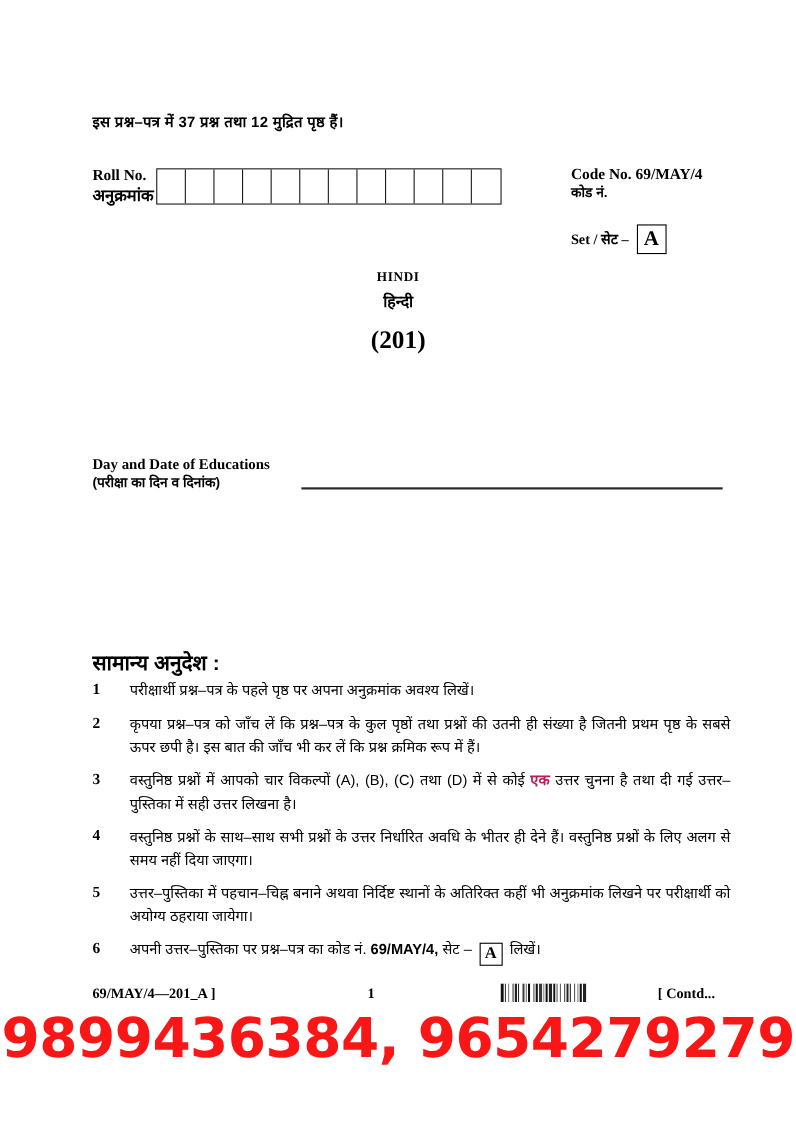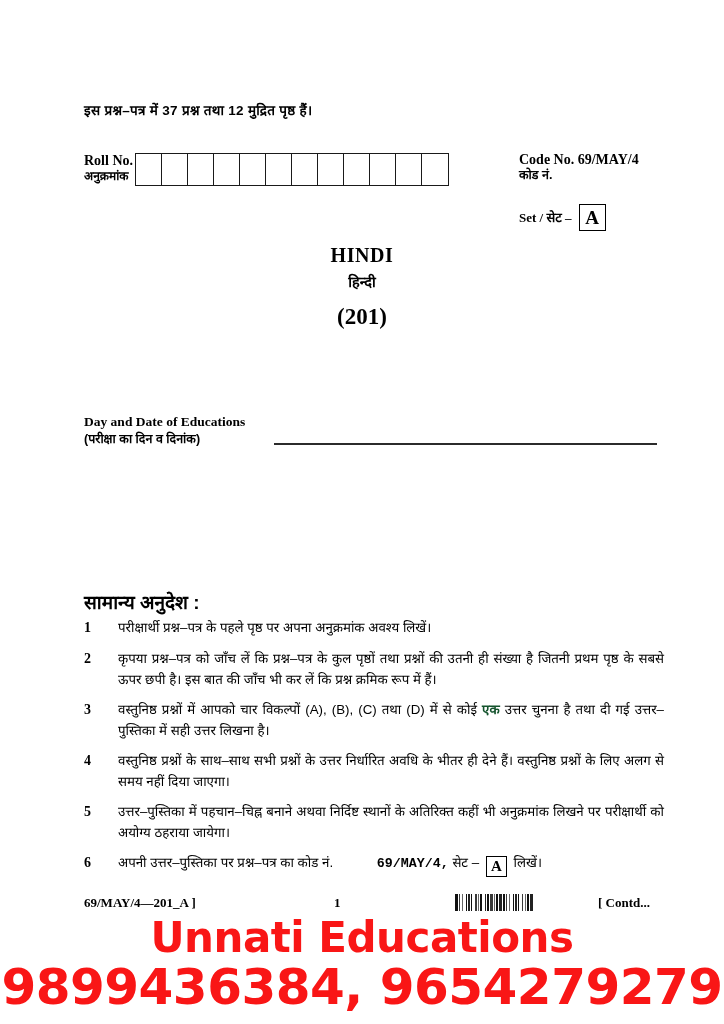--- a/index.html
+++ b/index.html
@@ -46,23 +46,23 @@
     line-height: 1.18;
     padding-top: 1px;
   }
   .rollno-en {
     font-size: 14px;
     font-weight: bold;
     font-family: "Liberation Serif", "DejaVu Serif", serif;
     white-space: nowrap;
   }
   .rollno-hi {
-    font-size: 12px;
-    font-weight: bold;
-    font-family: Liberation Mono, monospace;
+    font-size: 15px;
+    font-weight: bold;
+    font-family: Liberation Sans, sans-serif;
     white-space: nowrap;
   }
   .rollno-boxes {
     display: flex;
     margin-left: 2px;
     margin-top: 1px;
     border: 1.6px solid #1a1a1a;
   }
   .rollno-boxes .cell {
     width: 26px;
@@ -117,21 +117,21 @@
 
   
   .title-block {
     position: absolute;
     left: 0;
     top: 244px;
     width: 724px;
     text-align: center;
   }
   .title-en {
-    font-size: 20px;
+    font-size: 12px;
     font-weight: bold;
     letter-spacing: 0.6px;
   }
   .title-hi {
     font-size: 14.5px;
     font-weight: bold;
     font-family: "Liberation Sans", "DejaVu Sans", sans-serif;
     margin-top: 4px;
   }
   .title-code {
@@ -218,26 +218,25 @@
     flex: 1 1 auto;
     font-size: 13.3px;
     font-family: "Liberation Sans", "DejaVu Sans", sans-serif;
     line-height: 1.62;
     text-align: justify;
     text-justify: inter-word;
   }
   .instr-text.nowrap-last { text-align: left; }
   .emph-red {
     font-weight: bold;
-    color: #14532d;
+    color: #be185d;
   }
   .inline-serif-bold {
-    font-family: Liberation Mono, monospace;
-    font-weight: bold;
-    margin-left: 40px;
+    font-family: Liberation Sans, sans-serif;
+    font-weight: bold;
   }
   .inline-set-box {
     display: inline-flex;
     align-items: center;
     justify-content: center;
     width: 21px;
     height: 21px;
     border: 1.6px solid #000;
     font-family: "Liberation Serif", "DejaVu Serif", serif;
     font-size: 15px;
@@ -458,17 +457,16 @@
         <i style="width: 1px; background: rgb(255, 255, 255);"></i>
         <i style="width: 2px; background: rgb(17, 17, 17);"></i>
         <i style="width: 1px; background: rgb(255, 255, 255);"></i>
         <i style="width: 3px; background: rgb(34, 34, 34);"></i>
         <i style="width: 1px; background: rgb(255, 255, 255);"></i>
       </span>
     <span class="footer-right">[ Contd...</span>
   </div>
 
   <div class="watermark">
-    <div class="wm-line1">Unnati Educations</div>
     <div class="wm-line2">9899436384, 9654279279</div>
   </div>
 
 </div>
 
 </body></html>

